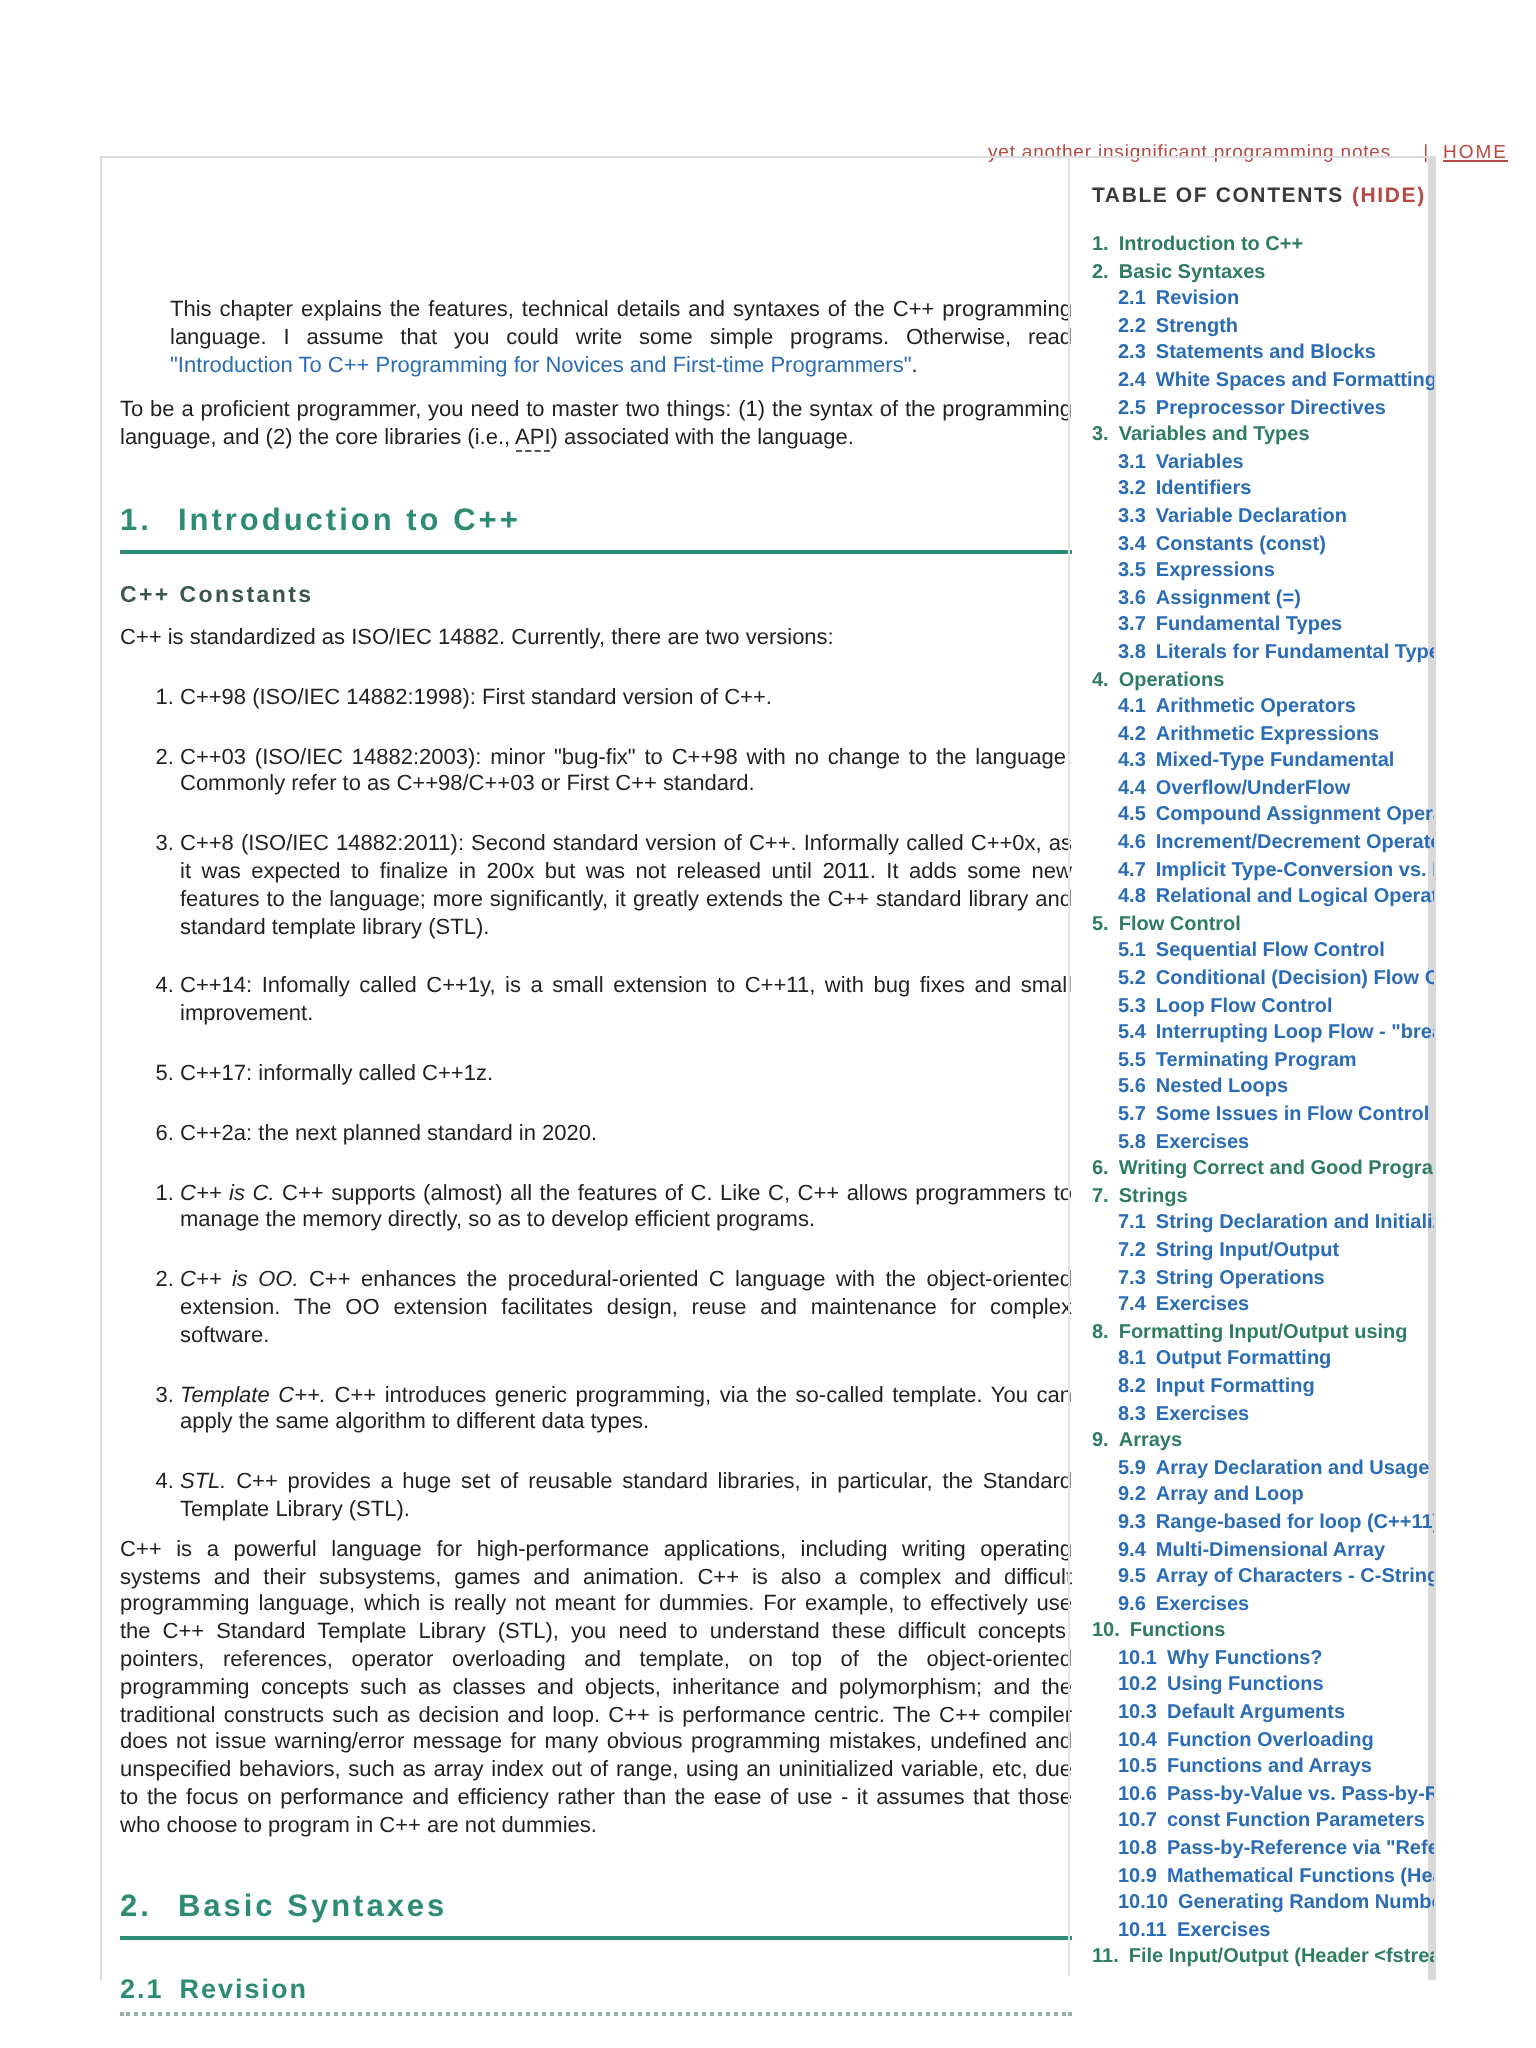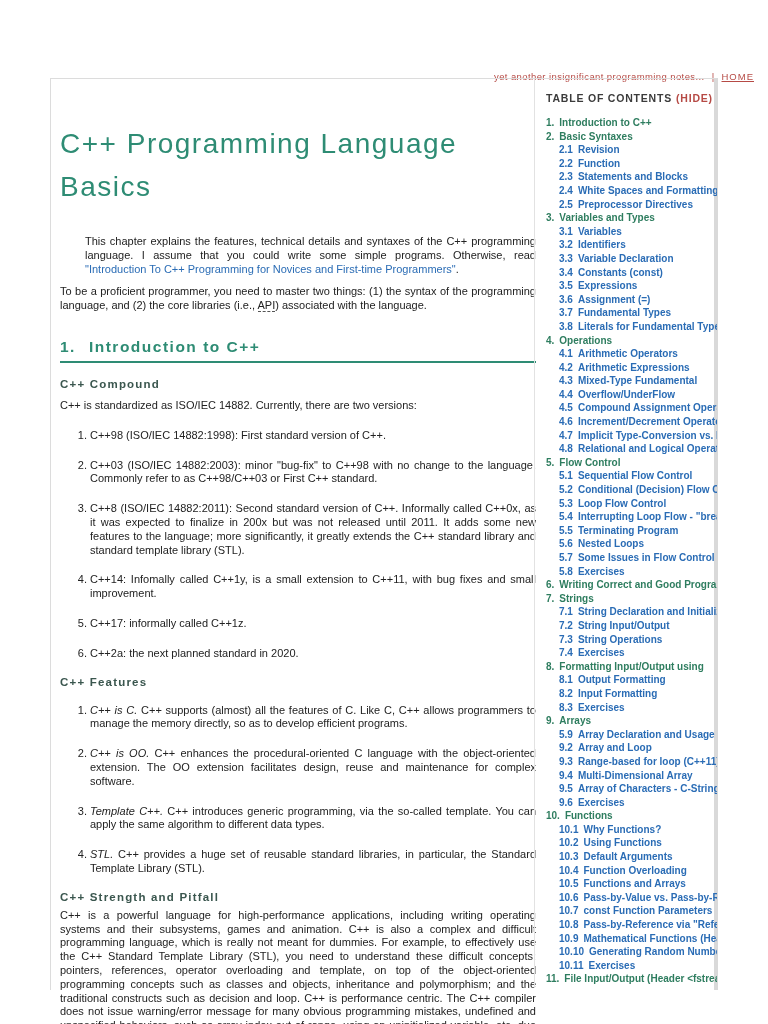--- a/index.html
+++ b/index.html
@@ -93,64 +93,61 @@
 </head>
 <body>
 
 <div class="site-header">
   <span>yet another insignificant programming notes...</span><span class="sep">|</span><a href="#">HOME</a>
 </div>
 
 <div class="frame"></div>
 
 <div class="main-col">
-  <h1 class="page-title">C++ Programming Language Basics</h1>
 
   <p class="para first"><span class="seg-plain">This chapter explains the features, technical details and syntaxes of the C++ programming language. I assume that you could write some simple programs. Otherwise, read </span><span class="seg-link">"Introduction To C++ Programming for Novices and First-time Programmers"</span><span class="seg-plain">.</span></p>
   <p class="para"><span class="seg-plain">To be a proficient programmer, you need to master two things: (1) the syntax of the programming language, and (2) the core libraries (i.e., </span><span class="seg-abbr">API</span><span class="seg-plain">) associated with the language.</span></p>
 
   <h2 class="sec"><span class="num">1.</span><span>Introduction to C++</span></h2>
 
-  <h3 class="sub">C++ Compound</h3>
+  <h3 class="sub">C++ Constants</h3>
   <p class="para"><span class="seg-plain">C++ is standardized as ISO/IEC 14882. Currently, there are two versions:</span></p>
   <ol class="num-list">
       <li><span class="seg-plain">C++98 (ISO/IEC 14882:1998): First standard version of C++.</span></li>
       <li><span class="seg-plain">C++03 (ISO/IEC 14882:2003): minor "bug-fix" to C++98 with no change to the language. Commonly refer to as C++98/C++03 or First C++ standard.</span></li>
       <li><span class="seg-plain">C++8 (ISO/IEC 14882:2011): Second standard version of C++. Informally called C++0x, as it was expected to finalize in 200x but was not released until 2011. It adds some new features to the language; more significantly, it greatly extends the C++ standard library and standard template library (STL).</span></li>
       <li><span class="seg-plain">C++14: Infomally called C++1y, is a small extension to C++11, with bug fixes and small improvement.</span></li>
       <li><span class="seg-plain">C++17: informally called C++1z.</span></li>
       <li><span class="seg-plain">C++2a: the next planned standard in 2020.</span></li>
     </ol>
 
-  <h3 class="sub">C++ Features</h3>
   <ol class="num-list">
       <li><span class="seg-i">C++ is C.</span><span class="seg-plain"> C++ supports (almost) all the features of C. Like C, C++ allows programmers to manage the memory directly, so as to develop efficient programs.</span></li>
       <li><span class="seg-i">C++ is OO.</span><span class="seg-plain"> C++ enhances the procedural-oriented C language with the object-oriented extension. The OO extension facilitates design, reuse and maintenance for complex software.</span></li>
       <li><span class="seg-i">Template C++.</span><span class="seg-plain"> C++ introduces generic programming, via the so-called template. You can apply the same algorithm to different data types.</span></li>
       <li><span class="seg-i">STL.</span><span class="seg-plain"> C++ provides a huge set of reusable standard libraries, in particular, the Standard Template Library (STL).</span></li>
     </ol>
 
-  <h3 class="sub">C++ Strength and Pitfall</h3>
   <p class="para" style="margin-top:6px;"><span class="seg-plain">C++ is a powerful language for high-performance applications, including writing operating systems and their subsystems, games and animation. C++ is also a complex and difficult programming language, which is really not meant for dummies. For example, to effectively use the C++ Standard Template Library (STL), you need to understand these difficult concepts: pointers, references, operator overloading and template, on top of the object-oriented programming concepts such as classes and objects, inheritance and polymorphism; and the traditional constructs such as decision and loop. C++ is performance centric. The C++ compiler does not issue warning/error message for many obvious programming mistakes, undefined and unspecified behaviors, such as array index out of range, using an uninitialized variable, etc, due to the focus on performance and efficiency rather than the ease of use - it assumes that those who choose to program in C++ are not dummies.</span></p>
 
   <h2 class="sec"><span class="num">2.</span><span>Basic Syntaxes</span></h2>
 
   <h4 class="subsub"><span class="num">2.1</span><span>Revision</span></h4>
 
 </div>
 
 <div class="toc">
   <div class="toc-heading">
     <span>TABLE OF CONTENTS</span><span class="hide">(HIDE)</span>
   </div>
   <div>
       <div class="toc-item level-1"><span class="toc-num">1.</span><span>Introduction to C++</span></div>
       <div class="toc-item level-1"><span class="toc-num">2.</span><span>Basic Syntaxes</span></div>
       <div class="toc-item level-2"><span class="toc-num">2.1</span><span>Revision</span></div>
-      <div class="toc-item level-2"><span class="toc-num">2.2</span><span>Function</span></div>
+      <div class="toc-item level-2"><span class="toc-num">2.2</span><span>Strength</span></div>
       <div class="toc-item level-2"><span class="toc-num">2.3</span><span>Statements and Blocks</span></div>
       <div class="toc-item level-2"><span class="toc-num">2.4</span><span>White Spaces and Formatting</span></div>
       <div class="toc-item level-2"><span class="toc-num">2.5</span><span>Preprocessor Directives</span></div>
       <div class="toc-item level-1"><span class="toc-num">3.</span><span>Variables and Types</span></div>
       <div class="toc-item level-2"><span class="toc-num">3.1</span><span>Variables</span></div>
       <div class="toc-item level-2"><span class="toc-num">3.2</span><span>Identifiers</span></div>
       <div class="toc-item level-2"><span class="toc-num">3.3</span><span>Variable Declaration</span></div>
       <div class="toc-item level-2"><span class="toc-num">3.4</span><span>Constants (const)</span></div>
       <div class="toc-item level-2"><span class="toc-num">3.5</span><span>Expressions</span></div>
       <div class="toc-item level-2"><span class="toc-num">3.6</span><span>Assignment (=)</span></div>

